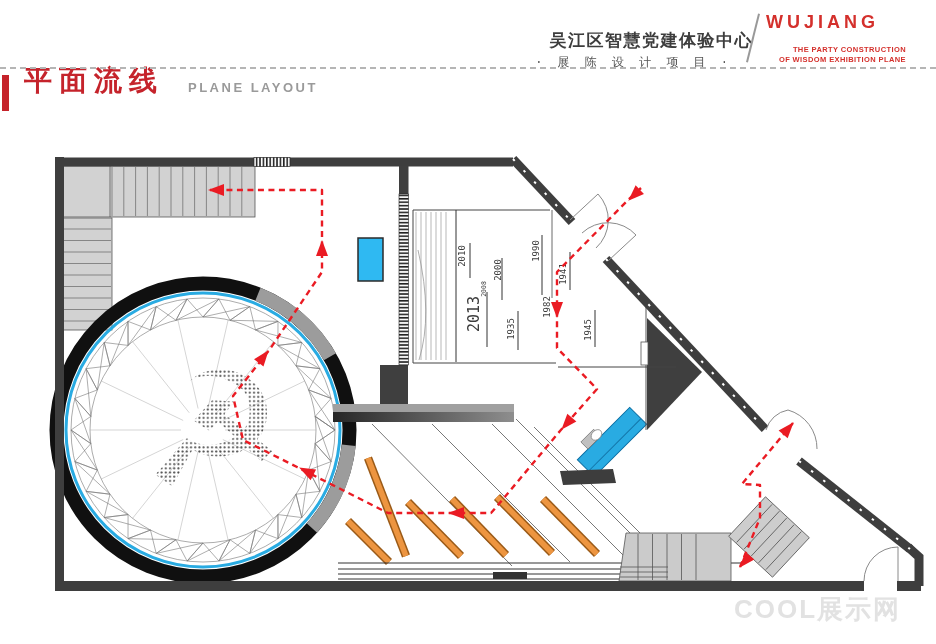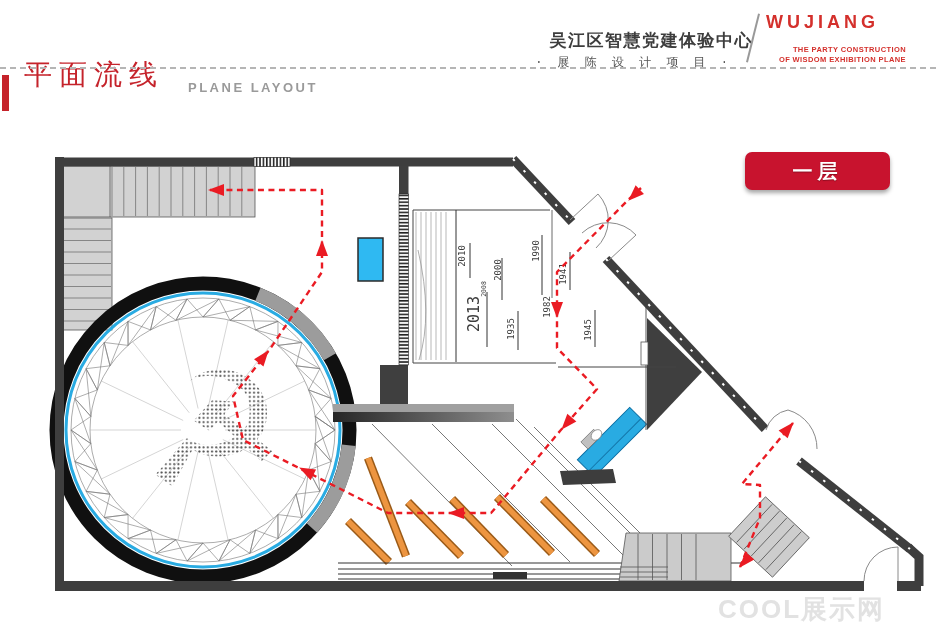--- a/index.html
+++ b/index.html
@@ -1,20 +1,20 @@
 <!DOCTYPE html>
 <html><head>
 <meta charset="utf-8">
 <style>
   html,body{margin:0;padding:0;background:#ffffff;}
   #page{position:relative;width:936px;height:644px;background:#fff;overflow:hidden;
         font-family:"Liberation Sans","DejaVu Sans",sans-serif;}
   
   #accent-bar{position:absolute;left:2px;top:75px;width:7px;height:36px;background:#C5232B;}
-  #title-zh{position:absolute;left:24px;top:56px;font-size:28px;font-weight:normal;
+  #title-zh{position:absolute;left:24px;top:62px;font-size:28px;font-weight:bold;
             color:#C5232B;letter-spacing:7px;}
   #title-en{position:absolute;left:188px;top:80px;font-size:13px;font-weight:bold;
             color:#9a9a9a;letter-spacing:2.5px;}
   #center-name{position:absolute;right:183px;top:29px;font-size:17px;font-weight:bold;
             color:#3d3d3d;letter-spacing:1.5px;}
   #tagline{position:absolute;right:204px;top:54px;font-size:12px;color:#555;letter-spacing:4px;font-family:Liberation Mono, monospace;}
   #slash{position:absolute;left:752px;top:13px;width:2px;height:50px;background:#999;
             transform:rotate(14deg);}
   #brand{position:absolute;left:766px;top:12px;font-size:18px;font-weight:bold;
             color:#D4302C;letter-spacing:4px;}
@@ -23,21 +23,21 @@
   #brand-sub2{position:absolute;right:30px;top:55px;font-size:7.5px;font-weight:bold;
             color:#D4302C;letter-spacing:0.4px;}
   #dash-sep{position:absolute;left:0;top:67px;width:936px;border-top:2px dashed #b5b5b5;}
   
   #floor-badge{position:absolute;left:745px;top:152px;width:145px;height:38px;background:#C8132E;
             border-radius:7px;box-shadow:0 3px 4px rgba(0,0,0,.35);display:flex;
             align-items:center;justify-content:center;}
   #floor-badge span{color:#fff;font-size:20px;font-weight:bold;letter-spacing:5px;
             text-shadow:0 1px 1px rgba(0,0,0,.3);}
   
-  #watermark{position:absolute;left:718px;top:592px;font-size:26px;font-weight:bold;
+  #watermark{position:absolute;left:734px;top:592px;font-size:26px;font-weight:bold;
             color:#e2e2e2;letter-spacing:2px;}
   #plan-svg{position:absolute;left:0;top:0;}
   .yr{fill:#3d3d3d;font-family:"DejaVu Sans Mono","Liberation Mono",monospace;}
 </style>
 </head>
 <body>
 
 <div id="page">
 
   <div id="accent-bar"></div>
@@ -284,18 +284,15 @@
           <polygon points="1,0 -15,6 -15,-6" fill="#EA1B23" transform="translate(449,513) rotate(180)"></polygon>
           <polygon points="1,0 -15,6 -15,-6" fill="#EA1B23" transform="translate(562,429) rotate(131)"></polygon>
           <polygon points="1,0 -15,6 -15,-6" fill="#EA1B23" transform="translate(557,317) rotate(90)"></polygon>
           <polygon points="1,0 -15,6 -15,-6" fill="#EA1B23" transform="translate(629,200) rotate(136)"></polygon>
           <polygon points="1,0 -15,6 -15,-6" fill="#EA1B23" transform="translate(793,423) rotate(-49)"></polygon>
           <polygon points="1,0 -15,6 -15,-6" fill="#EA1B23" transform="translate(740,567) rotate(131)"></polygon>
         </g>
     </g>
   </svg>
 
-  <div id="floor-badge">
-    <span>一层</span>
-  </div>
 
   <div id="watermark">COOL展示网</div>
 </div>
 
 </body></html>

